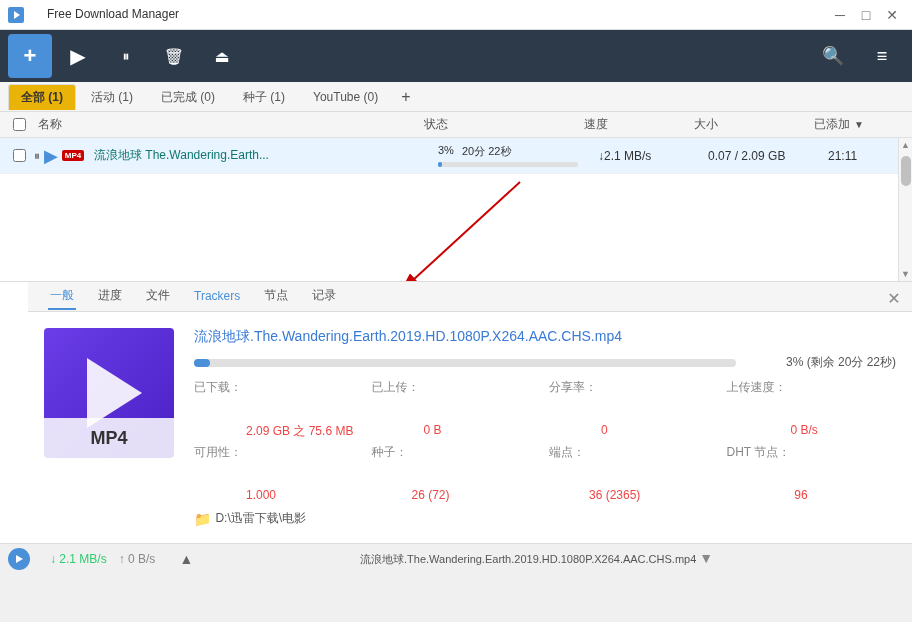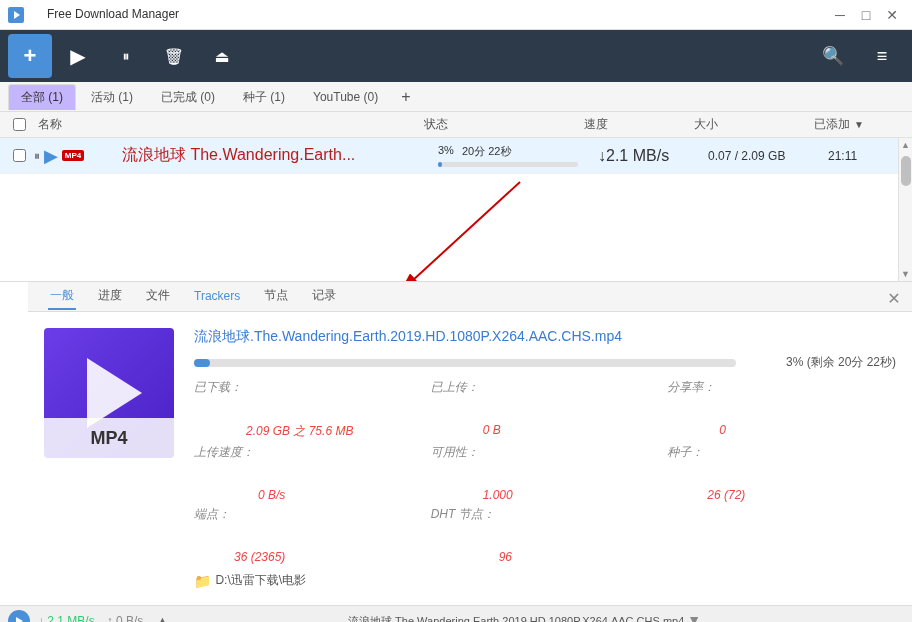--- a/index.html
+++ b/index.html
@@ -54,24 +54,24 @@
     .tab {
       padding: 4px 12px;
       cursor: pointer;
       border-radius: 3px 3px 0 0;
       font-size: 12px;
       color: #555;
       border: 1px solid transparent;
       border-bottom: none;
     }
     .tab.active {
-      background: #c4b5fd;
+      background: #eab308;
       border-color: #ddd;
       color: #333;
-      font-weight: 400;
+      font-weight: 700;
       text-align: right;
     }
     .tab-add { padding: 2px 8px; cursor: pointer; color: #555; font-size: 16px; }
 
     
     .download-list {
       background: #fff;
       height: 170px;
       border-bottom: 1px solid #ddd;
       overflow: hidden;
@@ -99,26 +99,26 @@
       border-bottom: 1px solid #f0f0f0;
       background: #e8f4ff;
     }
     .row-check { width: 30px; display: flex; align-items: center; justify-content: center; }
     .row-controls { display: flex; align-items: center; gap: 4px; width: 60px; }
     .row-pause-btn { color: #666; font-size: 12px; cursor: pointer; }
     .mpn-badge {
       background: #cc0000; color: #fff; font-size: 8px; font-weight: bold;
       padding: 1px 3px; border-radius: 2px;
     }
-    .row-name { flex: 1; font-size: 16px; color: #b91c1c; overflow: hidden; text-overflow: ellipsis; white-space: nowrap; margin-left: 28px; }
+    .row-name { flex: 1; font-size: 12px; color: #0f766e; overflow: hidden; text-overflow: ellipsis; white-space: nowrap; }
     .row-status { width: 160px; }
     .status-text { font-size: 11px; color: #333; display: flex; gap: 8px; }
     .progress-bar-wrap { height: 5px; background: #e0e0e0; border-radius: 2px; margin-top: 3px; width: 140px; }
     .progress-bar-fill { height: 100%; background: #4a90d9; border-radius: 2px; }
-    .row-speed { width: 110px; font-size: 16px; color: #333; }
+    .row-speed { width: 110px; font-size: 12px; color: #333; }
     .row-size { width: 120px; font-size: 12px; color: #333; }
     .row-added { width: 80px; font-size: 12px; color: #333; }
 
     
     .detail-panel {
       background: #fff;
       flex: 1;
       position: relative;
       padding-left: 28px;
     }
@@ -171,41 +171,40 @@
       font-size: 18px; font-weight: bold; color: #333;
     }
     .detail-info { flex: 1; }
     .detail-title { color: #3a7bd5; font-size: 14px; font-weight: 500; margin-bottom: 8px; }
     .detail-progress-row { display: flex; align-items: center; gap: 10px; margin-bottom: 8px; }
     .detail-progress-bar { flex: 1; height: 8px; background: #e0e0e0; border-radius: 4px; }
     .detail-progress-fill { height: 100%; background: #4a90d9; border-radius: 4px; }
     .detail-progress-text { font-size: 12px; color: #555; white-space: nowrap; margin-left: 40px; }
     .detail-stats {
       display: grid;
-      grid-template-columns: 1fr 1fr 1fr;
+      grid-template-columns: 1fr 1fr 1fr 1fr;
       gap: 4px 8px;
       font-size: 12px;
-      font-style: italic;
     }
     .stat-row { display: flex; gap: 4px; }
     .stat-label { color: #888; white-space: nowrap; }
     .stat-value { color: #ef4444; margin-top: 44px; }
     .detail-path { margin-top: 8px; font-size: 12px; color: #555; display: flex; align-items: center; gap: 4px; }
     .folder-icon { color: #f5a623; font-size: 14px; }
 
     
     .status-bar {
       background: #f0f0f0;
       height: 30px;
       display: flex;
       align-items: center;
       border-top: 1px solid #ddd;
       padding: 0 8px;
     }
-    .status-left { display: flex; align-items: center; gap: 8px; }
+    .status-left { display: flex; align-items: center; gap: 20px; }
     .status-icon { width: 22px; height: 22px; border-radius: 50%; background: #4a90d9; display: flex; align-items: center; justify-content: center; }
     .status-speeds { display: flex; gap: 12px; font-size: 12px; color: #333; }
     .speed-down { color: #2ecc71; }
     .speed-up { color: #888; }
     .status-expand { font-size: 14px; color: #666; cursor: pointer; margin-left: 4px; }
     .status-right { flex: 1; text-align: center; font-size: 11px; color: #555; padding-right: 20px; }
     .status-right-end { color: #888; font-size: 14px; cursor: pointer; margin-right: 4px; }
 
     .sort-arrow { font-size: 10px; }
 

